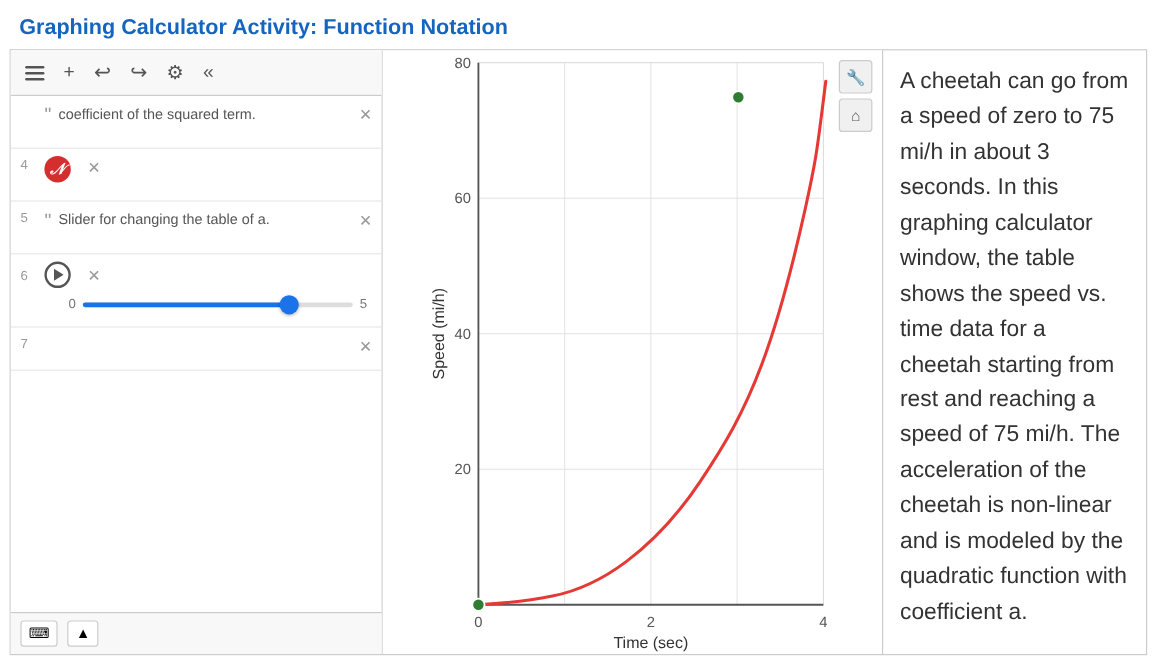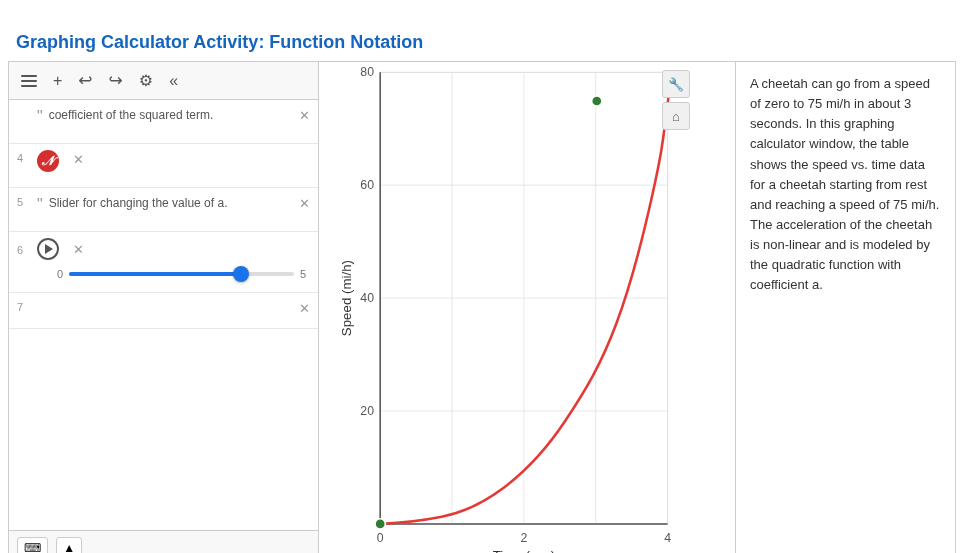--- a/index.html
+++ b/index.html
@@ -9,21 +9,20 @@
       width: 964px;
       height: 553px;
       overflow: hidden;
     }
 
     .page-title {
       color: #1a73e8;
       font-size: 18px;
       font-weight: bold;
       padding: 12px 16px 8px 16px;
-      margin-top: 20px;
     }
 
     .main-container {
       display: flex;
       flex-direction: row;
       height: calc(553px - 48px);
       border: 1px solid #ccc;
       margin: 0 8px;
     }
 
@@ -225,26 +224,25 @@
       align-items: center;
       justify-content: center;
       font-size: 14px;
       color: #555;
     }
 
     
     .right-panel {
       width: 220px;
       padding: 12px 14px;
-      font-size: 13px;
+      font-size: 19px;
       line-height: 1.55;
       color: #333;
       border-left: 1px solid #ccc;
       overflow-y: auto;
-      margin-left: 37px;
     }
 
     .right-panel p {
       margin-bottom: 10px;
     }
 
     .bold-italic { font-weight: bold; font-style: italic; }
 
     svg text { font-family: Arial, sans-serif; }
 
@@ -320,21 +318,21 @@
         <div class="expr-row-icon">
           <div class="n-logo">𝒩</div>
         </div>
         <div class="expr-row-close">✕</div>
       </div>
 
       <div class="expr-row">
         <div class="expr-row-num">5</div>
         <div class="expr-row-icon" style="font-size:16px;color:#999;margin-top:2px;">"</div>
         <div class="expr-row-content">
-          <span class="expr-text-gray">Slider for changing the value of a.</span>
+          <span class="expr-text-gray">Slider for changing the table of a.</span>
         </div>
         <div class="expr-row-close">✕</div>
       </div>
 
       <div class="expr-row" style="flex-direction:column; align-items:stretch;">
         <div style="display:flex; align-items:center;">
           <div class="expr-row-num">6</div>
           <div class="expr-row-icon">
             <div class="play-icon">
               <div class="play-triangle"></div>

